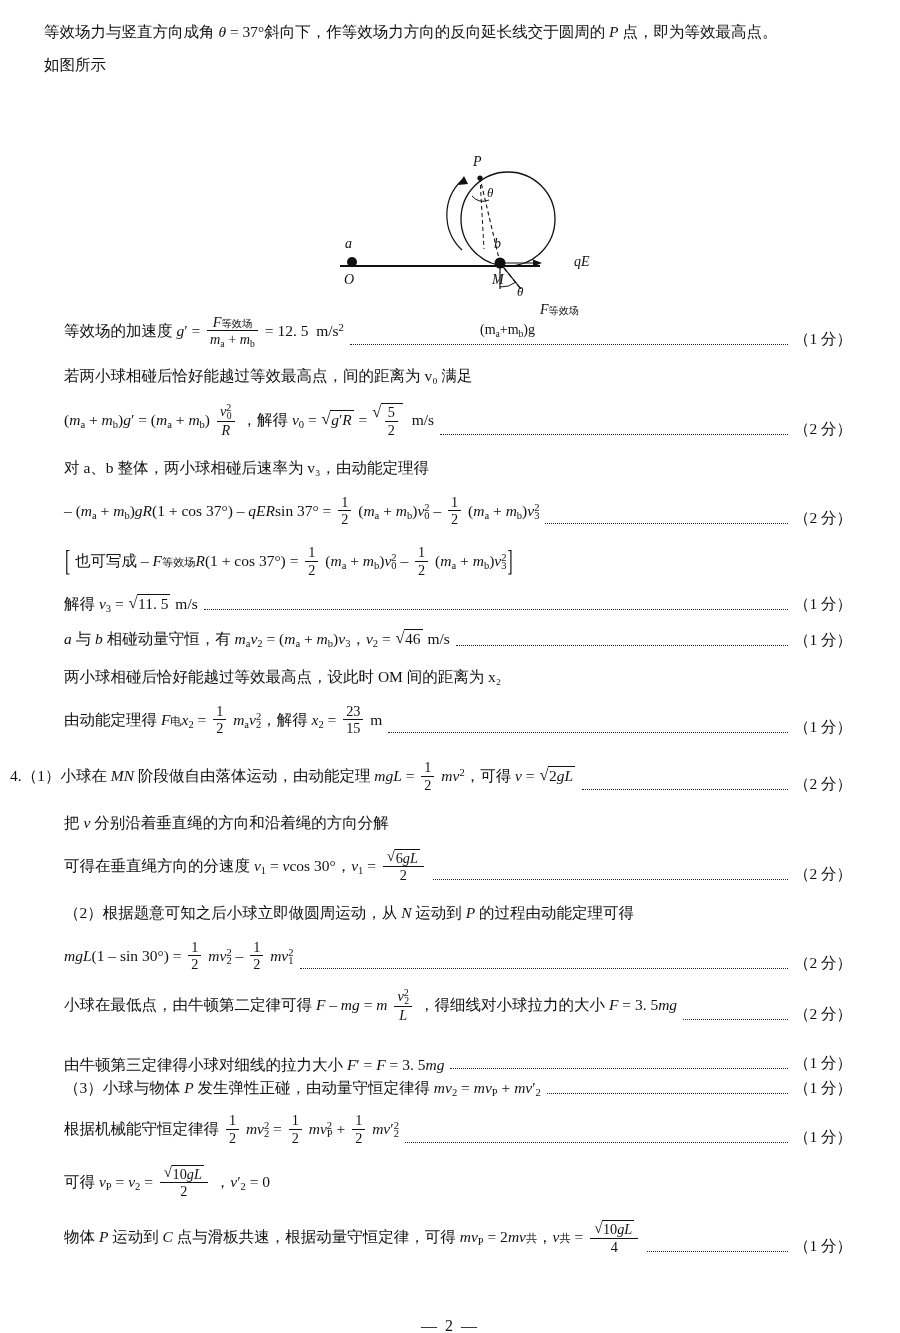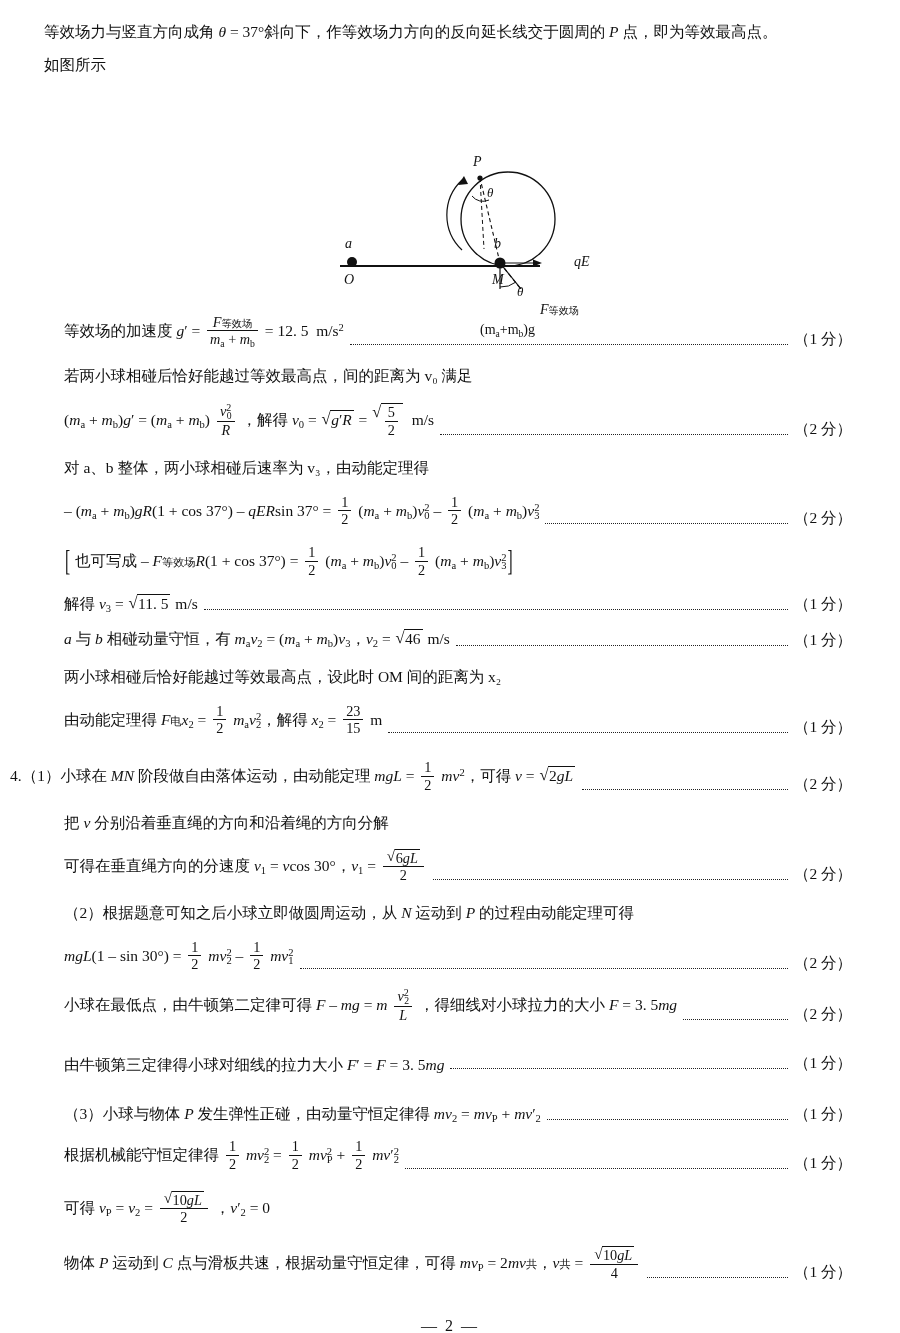--- a/index.html
+++ b/index.html
@@ -367,21 +367,21 @@
     <div class="row indent" style="margin-top:28px;">
       <div class="content">
         由牛顿第三定律得小球对细线的拉力大小 <i>F</i>′ = <i>F</i> = 3. 5<i>mg</i>
       </div>
       <div class="dots"></div>
       <div class="score">（1 分）</div>
     </div>
   </div>
 
   <div class="block">
-    <div class="row indent" style="margin-top:30px;">
+    <div class="row indent" style="margin-top:4px;">
       <div class="content">
         （3）小球与物体 <i>P</i> 发生弹性正碰，由动量守恒定律得 <i>mv</i><sub>2</sub> = <i>mv</i><sub>P</sub> + <i>mv</i>′<sub>2</sub>
       </div>
       <div class="dots"></div>
       <div class="score">（1 分）</div>
     </div>
   </div>
 
   <div class="block">
     <div class="row indent">

